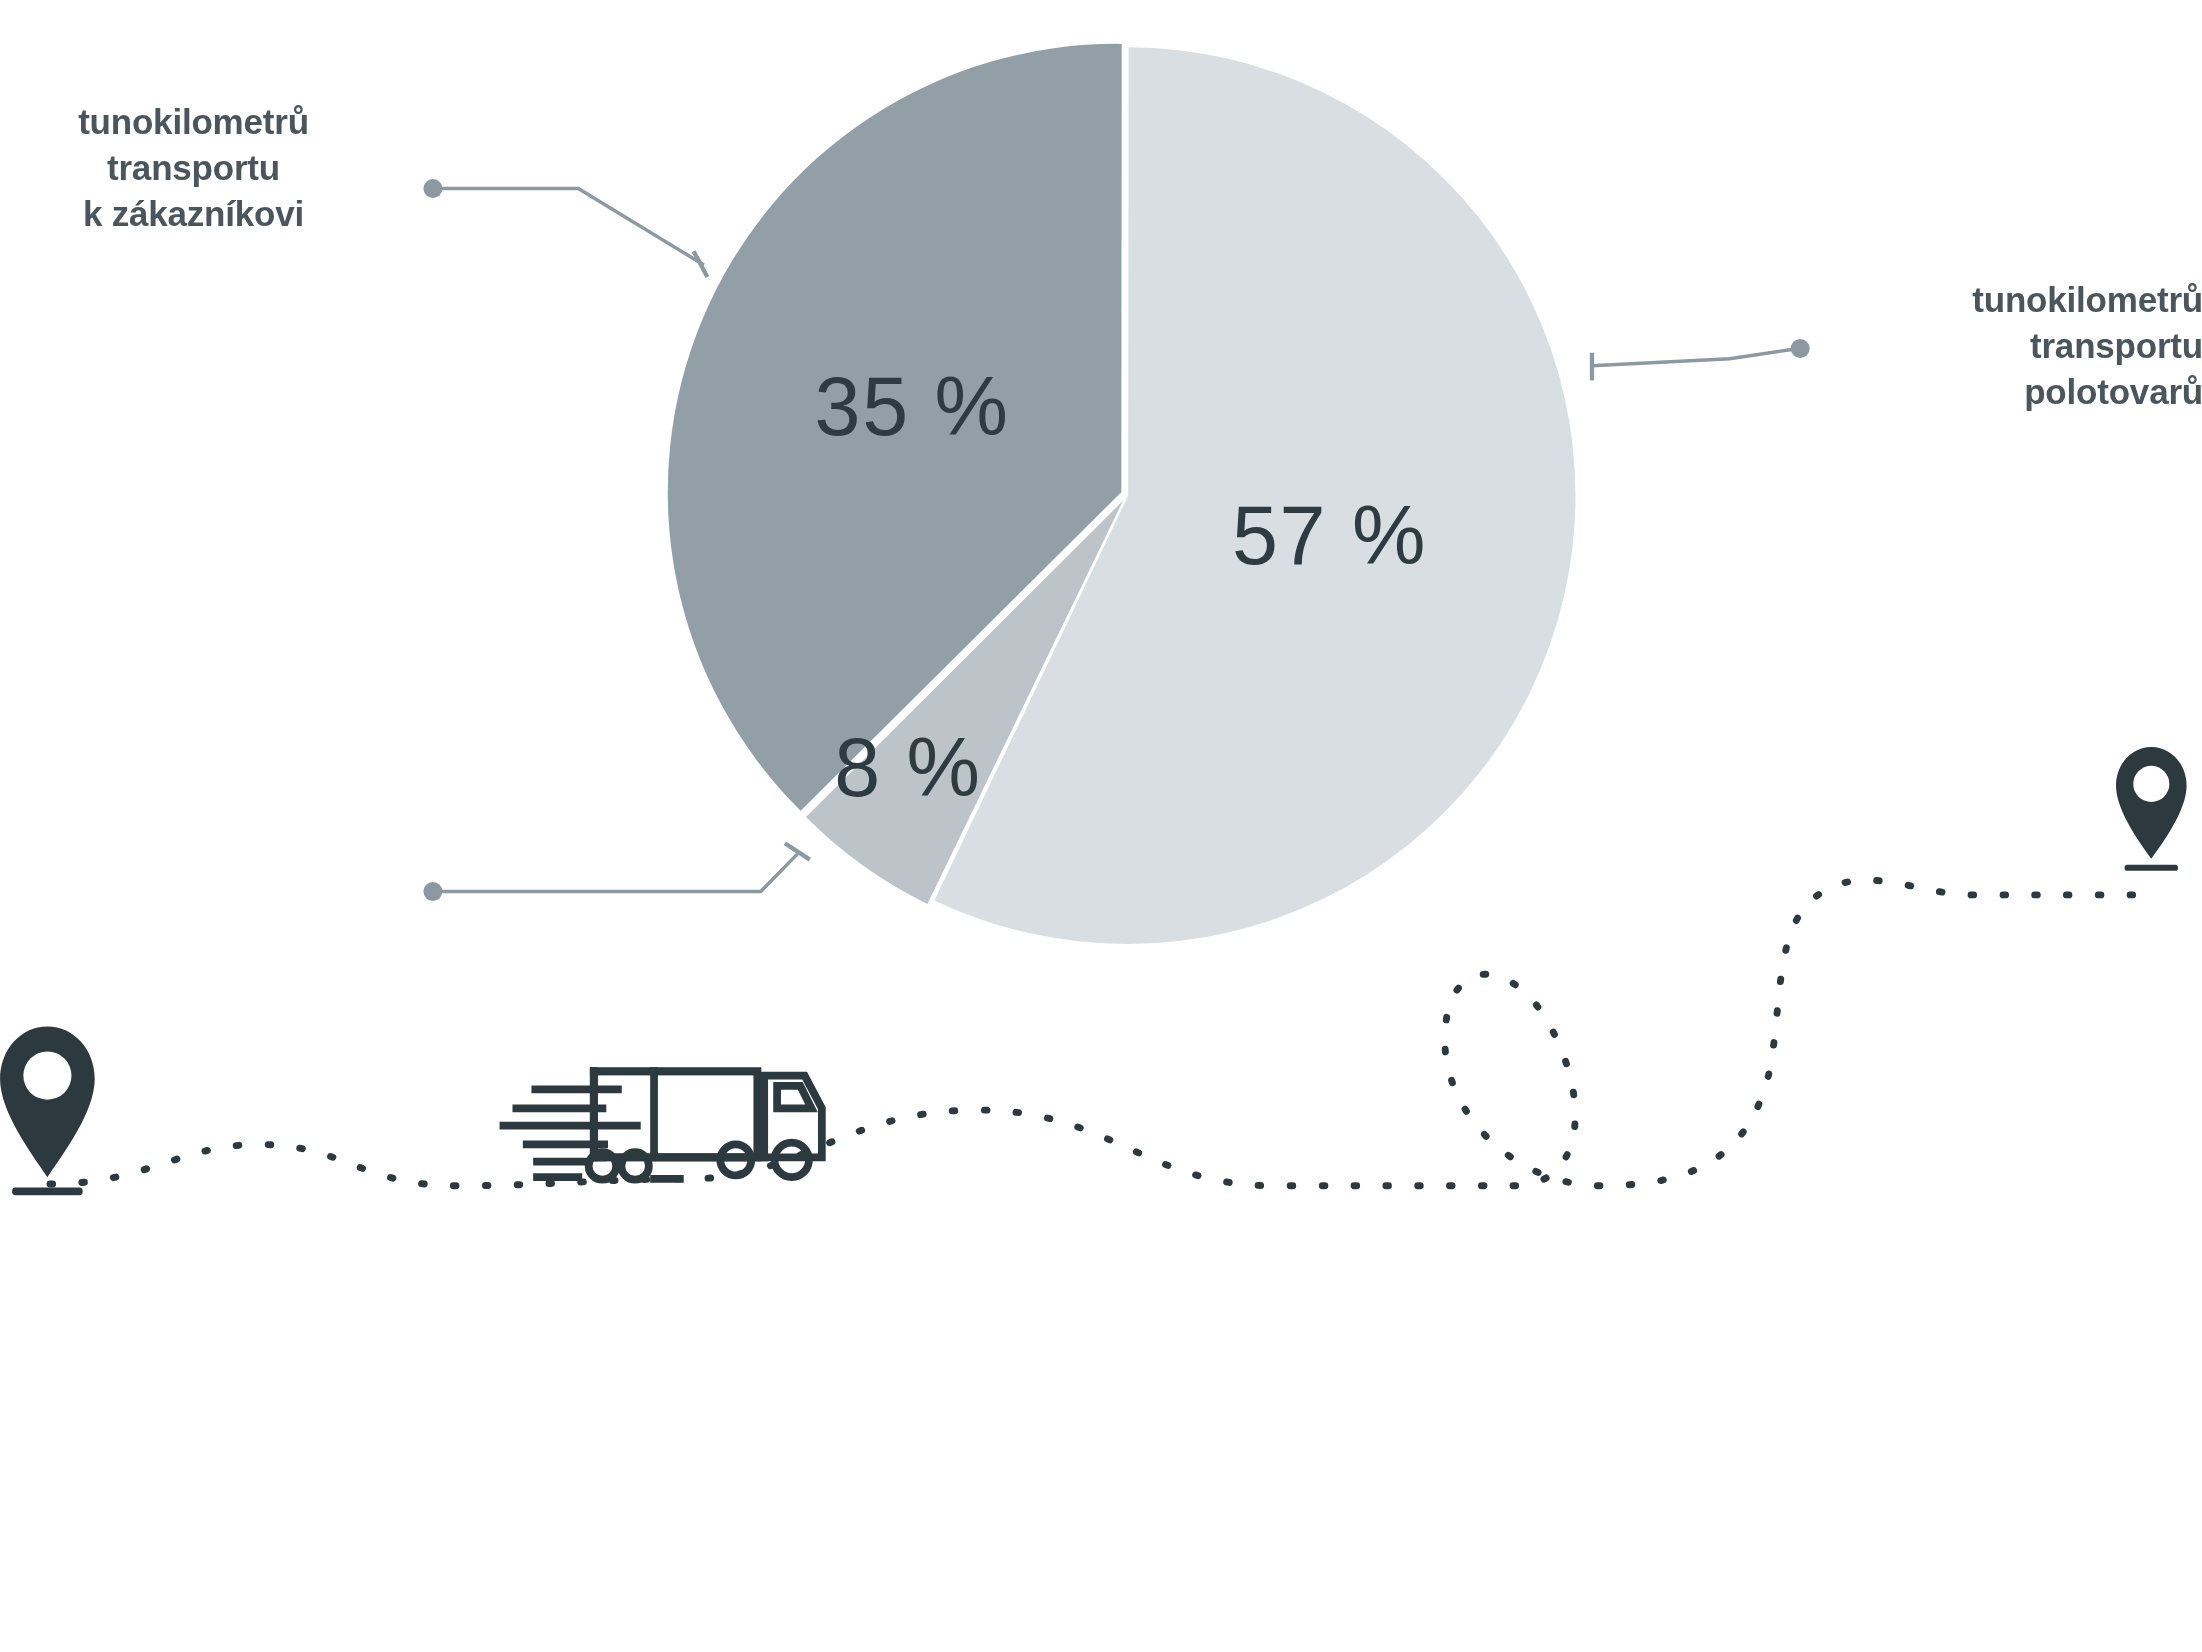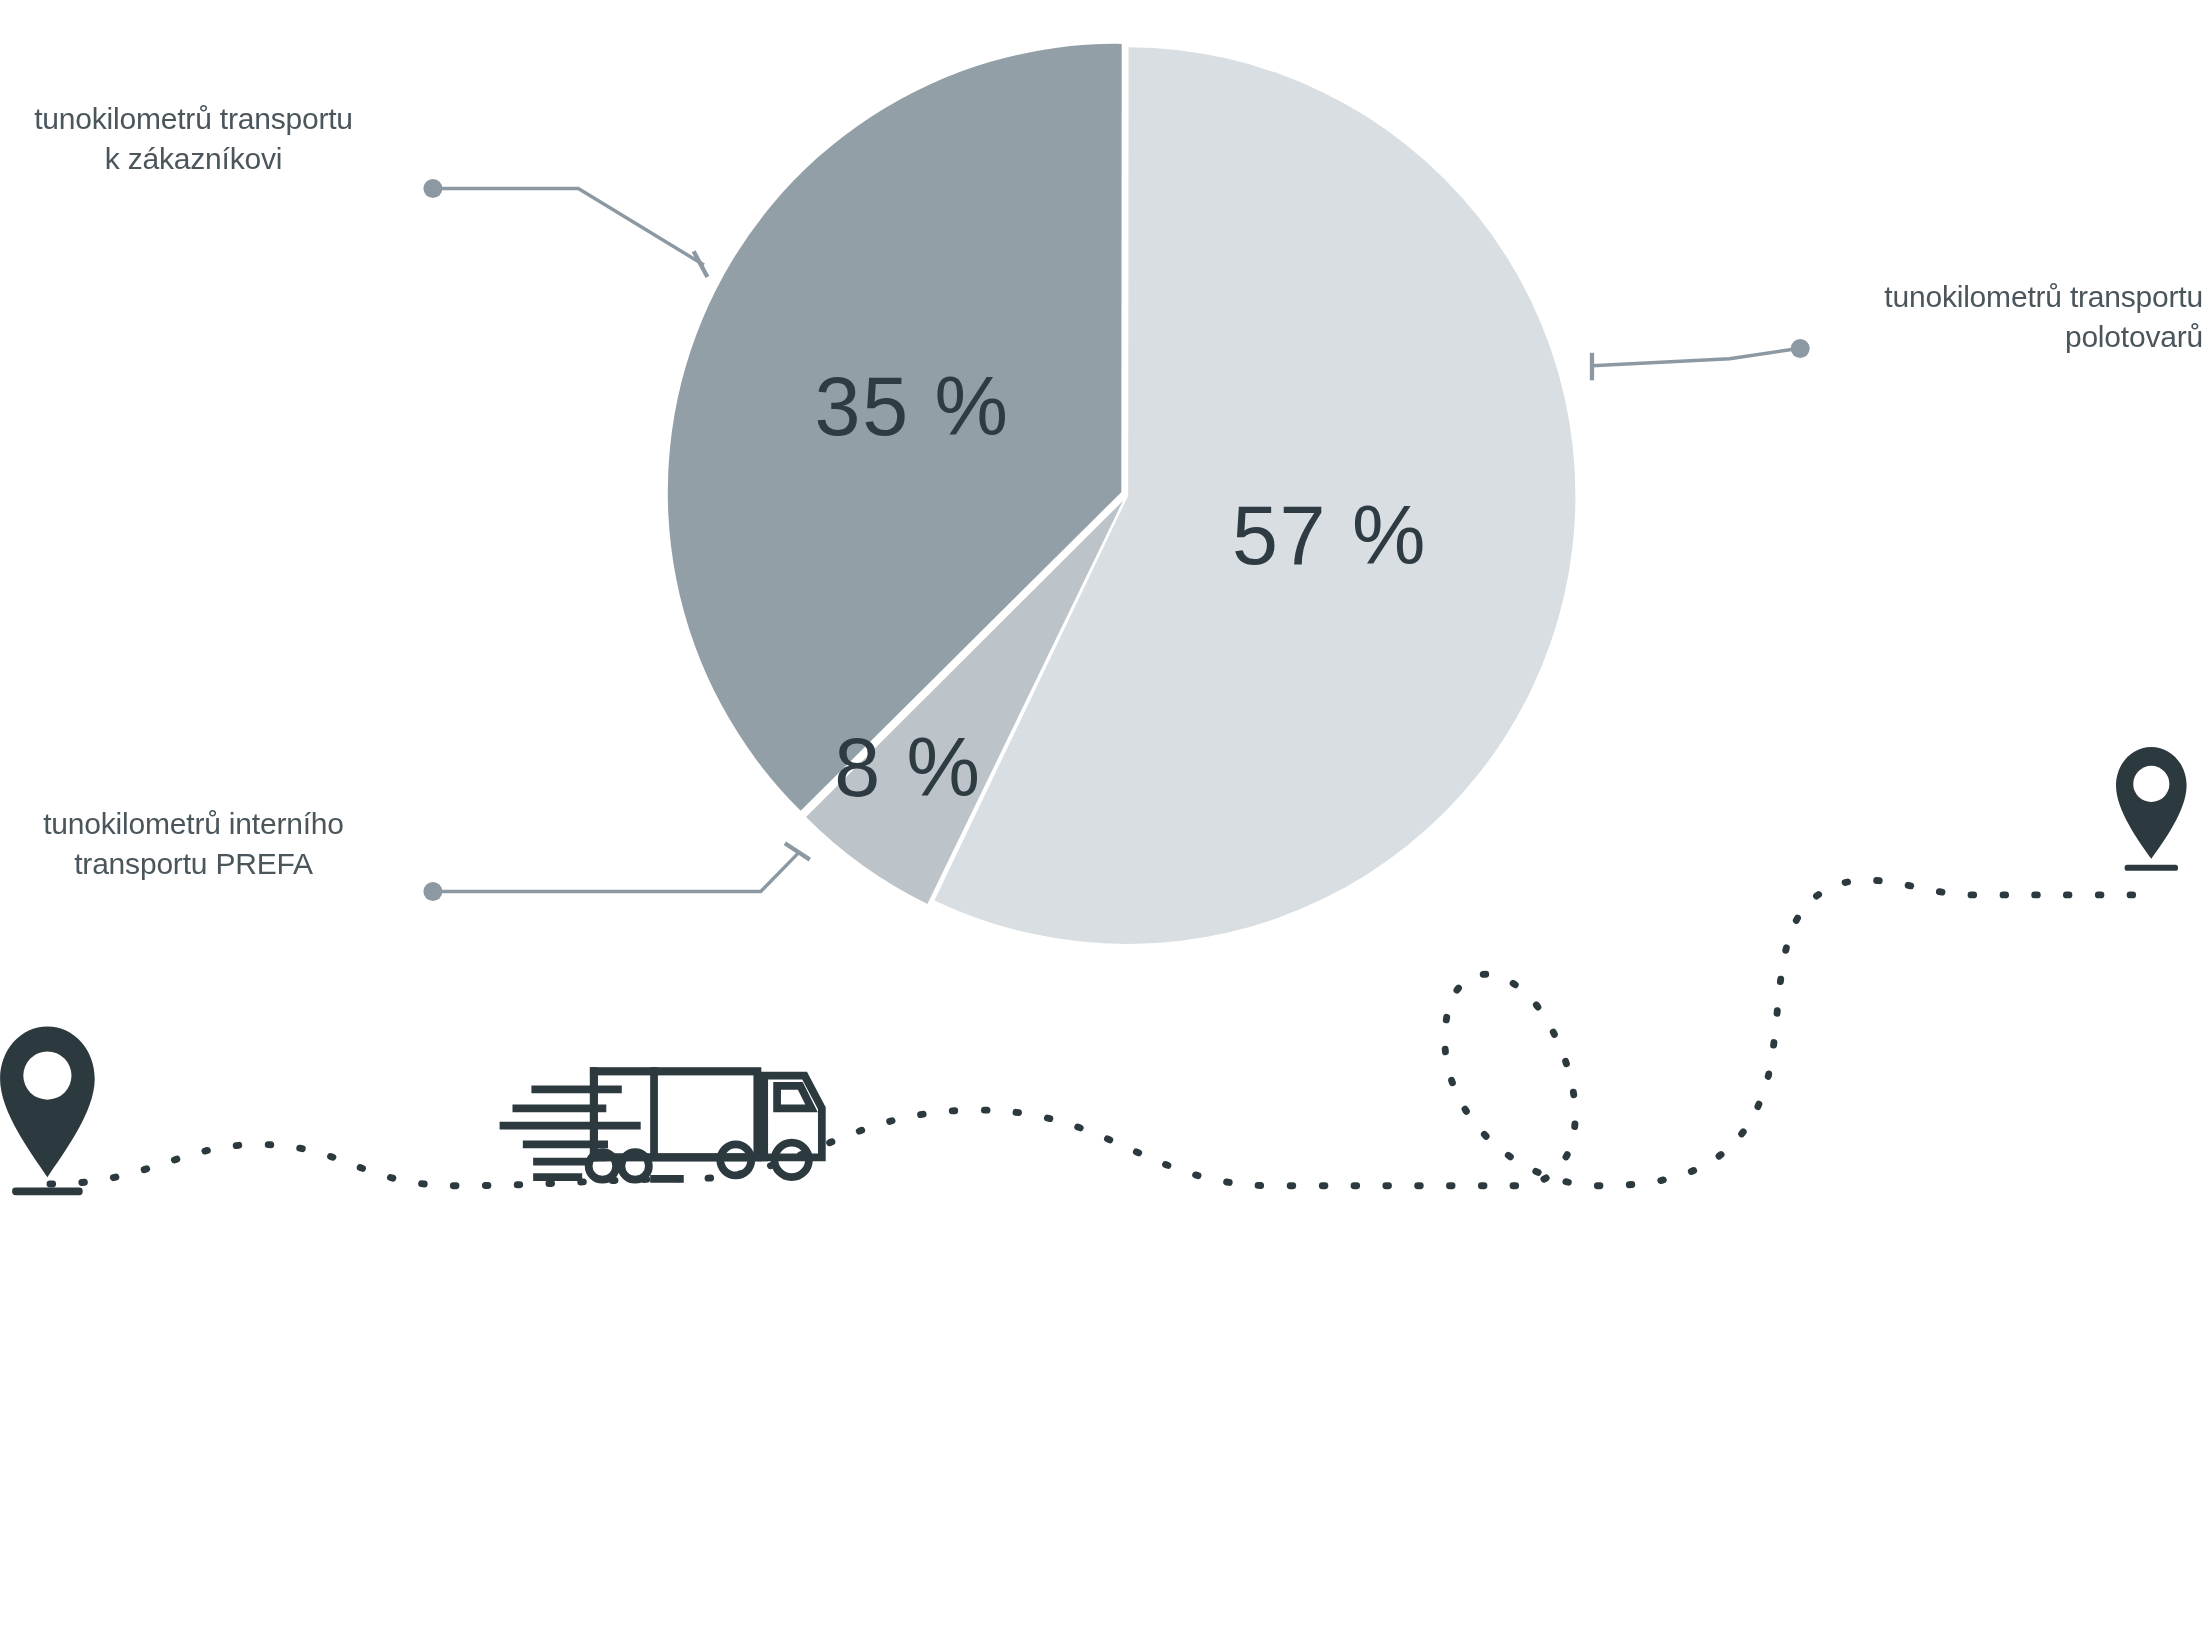--- a/index.html
+++ b/index.html
@@ -21,25 +21,25 @@
     position: absolute;
     top: 0;
     left: 0;
     width: 2203px;
     height: 1653px;
   }
   .callout-label {
     position: absolute;
     color: #4a555c;
     font-family: "Liberation Sans", sans-serif;
-    font-size: 30px;
+    font-size: 35px;
     line-height: 1.32;
     letter-spacing: -0.2px;
     white-space: pre-line;
-    font-weight: 400;
+    font-weight: 700;
   }
   .callout-label.right-align { text-align: right; }
   .callout-label.left-block  { text-align: center; }
   .pct-label {
     fill: #2f3b42;
     font-family: "Liberation Sans", sans-serif;
     font-size: 96px;
     font-weight: 400;
     letter-spacing: 2px;
   }
@@ -149,20 +149,18 @@
       <path d="M 612 1330 L 702 1330" stroke-width="9"></path>
       <path d="M 624 1350 L 680 1350" stroke-width="9"></path>
       <path d="M 624 1368 L 672 1368" stroke-width="9"></path>
       <path d="M 760 1370 L 790 1370" stroke-width="9"></path>
     </g>
   </svg>
 
   <div class="callout-label left-block" style="left:0px; top:99px; width:387px;">tunokilometrů transportu
 k zákazníkovi</div>
 
-  <div class="callout-label left-block" style="left:0px; top:804px; width:387px;">tunokilometrů interního
-transportu PREFA</div>
 
   <div class="callout-label right-align" style="left:1807px; top:277px; width:396px;">tunokilometrů transportu
 polotovarů</div>
 
 </div>
 
 
 </body></html>

